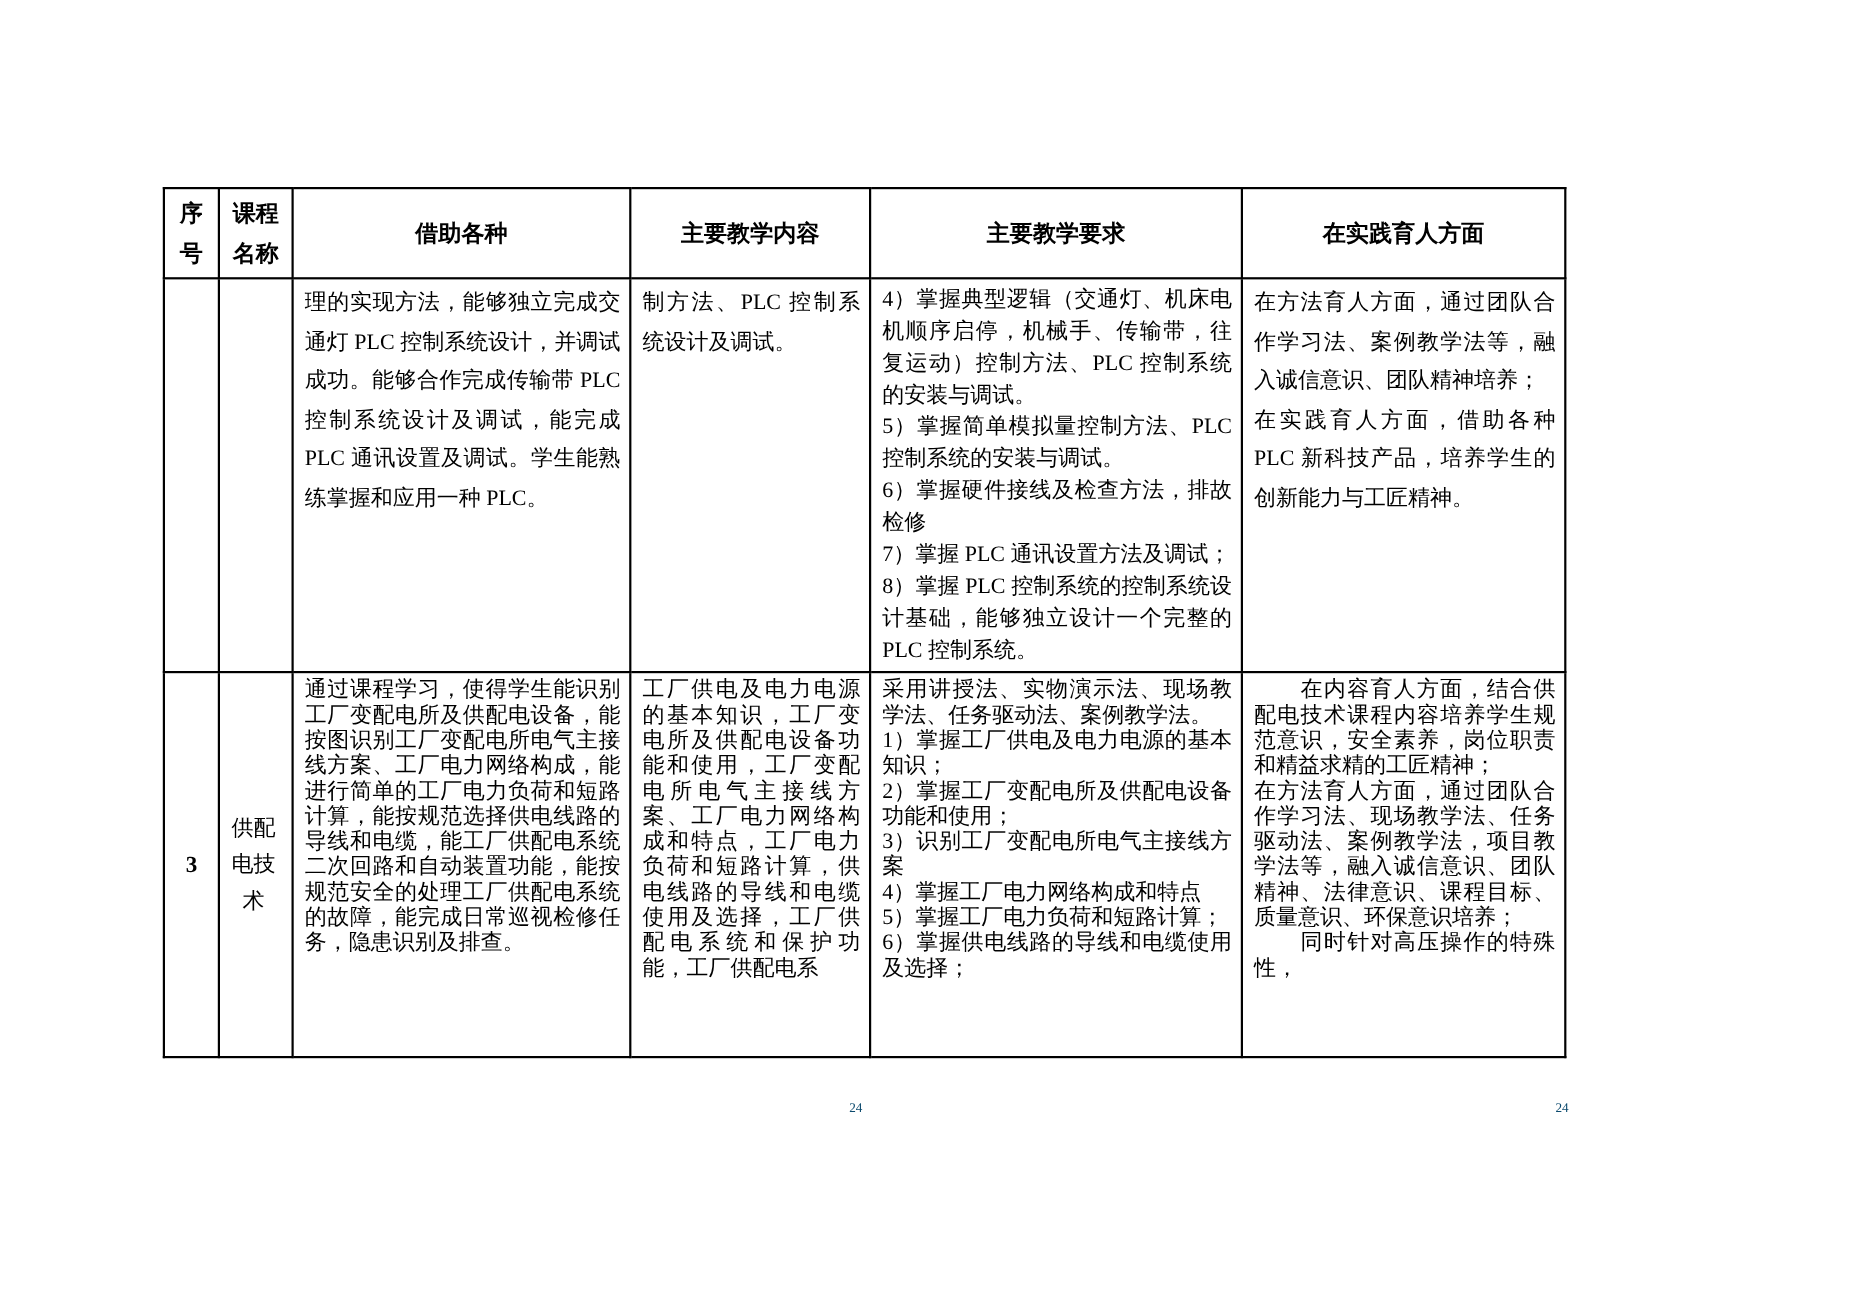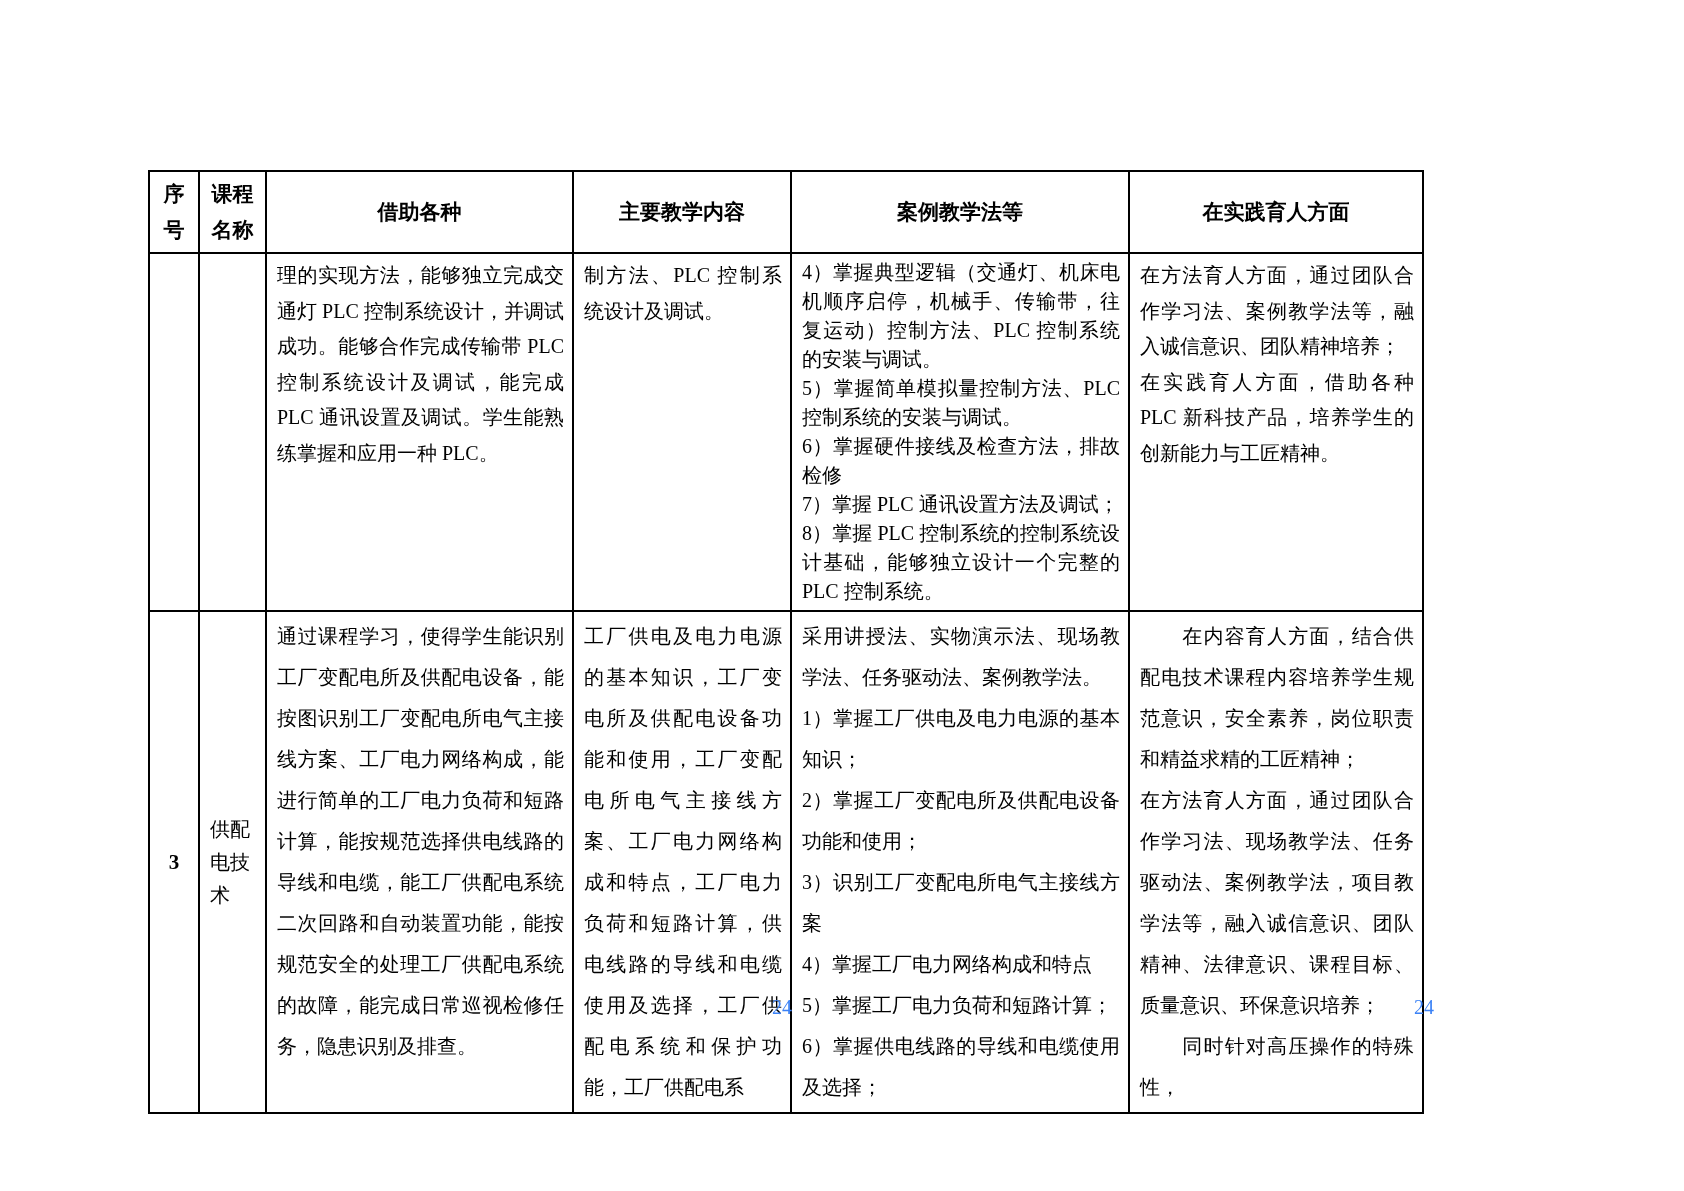--- a/index.html
+++ b/index.html
@@ -42,40 +42,40 @@
   tr.row-2 { height: 350px; }
 
   td.cell-serial {
     text-align: center;
     vertical-align: middle;
     font-weight: bold;
     font-size: 21px;
     padding: 2px;
   }
   td.cell-name {
-    text-align: left;
+    text-align: center;
     vertical-align: middle;
     padding: 2px 14px 2px 10px;
     line-height: 33px;
   }
   td.cell-text {
     text-align: justify;
     white-space: pre-line;
     padding: 4px 8px 4px 10px;
   }
   .row-1 td.cell-text { line-height: 35.5px; }
   .row-1 td.cell-req  { line-height: 29px; }
-  .row-2 td.cell-text { line-height: 41px; }
+  .row-2 td.cell-text { line-height: 23px; }
 
   .footer-num {
     position: absolute;
     top: 997px;
-    font-size: 20px;
+    font-size: 12px;
     line-height: 20px;
-    color: #3b82f6;
+    color: #0c4a6e;
   }
   .footer-num.center { left: 772px; }
   .footer-num.right  { left: 1414px; }
 </style>
 </head>
 <body>
 
 <div class="page">
 
   <table class="course-table">
@@ -88,21 +88,21 @@
       <col style="width:294px">
     </colgroup>
     <thead>
       <tr class="header-row">
         <th>序
 号</th>
         <th>课程
 名称</th>
         <th>借助各种</th>
         <th>主要教学内容</th>
-        <th>案例教学法等</th>
+        <th>主要教学要求</th>
         <th>在实践育人方面</th>
       </tr>
     </thead>
     <tbody>
       <tr class="row-1">
         <td class="cell-serial"></td>
         <td class="cell-name"></td>
         <td class="cell-text">理的实现方法，能够独立完成交通灯 PLC 控制系统设计，并调试成功。能够合作完成传输带 PLC 控制系统设计及调试，能完成 PLC 通讯设置及调试。学生能熟练掌握和应用一种 PLC。</td>
         <td class="cell-text">制方法、PLC 控制系统设计及调试。</td>
         <td class="cell-text cell-req">4）掌握典型逻辑（交通灯、机床电机顺序启停，机械手、传输带，往复运动）控制方法、PLC 控制系统的安装与调试。

